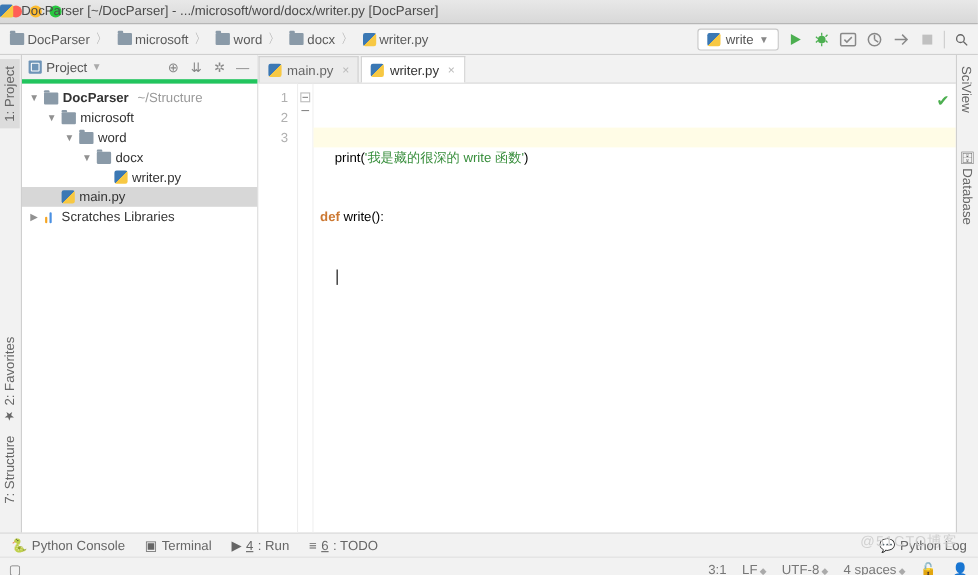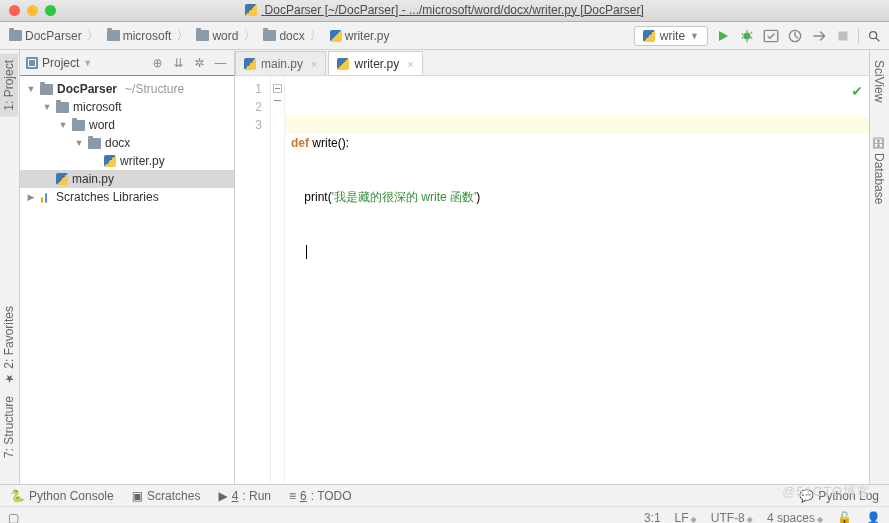--- a/index.html
+++ b/index.html
@@ -1,40 +1,40 @@
 <!DOCTYPE html>
 <html><head>
 <meta charset="utf-8">
 <style>
 * { margin:0; padding:0; box-sizing:border-box; font-family:-apple-system,"Helvetica Neue",Arial,sans-serif; font-size:12px; }
 body { width:889px; height:523px; background:#f2f2f2; overflow:hidden; position:relative; }
 .titlebar { height:22px; background:linear-gradient(#e8e8e8,#d8d8d8); display:flex; align-items:center; border-bottom:1px solid #b0b0b0; position:relative; }
 .traffic { display:flex; gap:7px; padding-left:9px; }
 .tl { width:11px; height:11px; border-radius:50%; }
 .tl.r{background:#ff5f57}.tl.y{background:#febc2e}.tl.g{background:#28c840}
-.title { position:absolute; left:0; right:0; text-align:center; color:#4a4a4a; font-size:12px;text-decoration:underline; }
+.title { position:absolute; left:0; right:0; color:#4a4a4a; font-size:12px; }
 .title .ficon{display:inline-block;vertical-align:-2px;margin-right:4px}
 .navbar { height:28px; background:#f2f2f2; border-bottom:1px solid #cfcfcf; display:flex; align-items:center; padding:0 6px; }
 .crumbs { display:flex; align-items:center; gap:2px; flex:1; }
 .crumb { display:flex; align-items:center; gap:3px; color:#5a5a5a; padding:2px 3px; cursor:default; }
 .crumb .sep{color:#aaa;margin-left:2px}
 .fold-i{width:13px;height:11px;background:#8a9aa8;border-radius:1px;position:relative;display:inline-block}
 .fold-i::before{content:"";position:absolute;top:-2px;left:0;width:5px;height:2px;background:#8a9aa8;border-radius:1px 1px 0 0}
 .py-i{width:12px;height:12px;background:linear-gradient(135deg,#3b78b4 50%,#f7c843 50%);border-radius:2px;display:inline-block}
 .nav-right{display:flex;align-items:center;gap:6px}
 .run-select{display:flex;align-items:center;gap:5px;background:#fff;border:1px solid #c8c8c8;border-radius:3px;padding:2px 8px;color:#555}
 .run-select .dd{color:#888;font-size:9px}
 .tbtn{width:18px;height:18px;display:flex;align-items:center;justify-content:center;color:#6e6e6e;cursor:pointer}
 .play{width:0;height:0;border-left:9px solid #4caf50;border-top:5px solid transparent;border-bottom:5px solid transparent}
 .bug-i svg,.srch-i svg{width:14px;height:14px}
 .main{display:flex;height:434px}
 .left-gut{width:20px;background:#f2f2f2;border-right:1px solid #cfcfcf;position:relative}
 .vtab{position:absolute;writing-mode:vertical-rl;transform:rotate(180deg);font-size:11px;color:#666;padding:6px 2px;cursor:pointer;white-space:nowrap}
 .sidebar{width:215px;background:#fff;border-right:1px solid #cfcfcf;display:flex;flex-direction:column}
-.sb-head{height:26px;background:#f2f2f2;border-bottom:1px solid #22c55e;display:flex;align-items:center;padding:0 6px;gap:6px}
+.sb-head{height:26px;background:#f2f2f2;border-bottom:4px solid #22c55e;display:flex;align-items:center;padding:0 6px;gap:6px}
 .sb-head .lbl{color:#555;display:flex;align-items:center;gap:4px}
 .sb-head .sp{flex:1}
 .sb-head .ic{color:#888;cursor:pointer;width:15px;text-align:center}
 .tree{padding:4px 0;flex:1;overflow:auto}
 .node{display:flex;align-items:center;gap:4px;padding:2px 4px;color:#333;white-space:nowrap;cursor:default}
 .node.sel{background:#d7d7d7}
 .node .arr{width:10px;color:#919191;font-size:9px;text-align:center}
 .node .dim{color:#999;margin-left:4px}
 .bold{font-weight:600}
 .lib-i{width:12px;height:12px;display:inline-block;position:relative}
@@ -238,37 +238,37 @@
         <div>1</div>
           <div>2</div>
           <div>3</div>
       </div>
       <div class="foldg">
         <div class="foldm"></div>
         <div class="foldm" style="border:none"></div>
       </div>
       <div class="code">
         <div class="curline" style="top:40px"></div>
+        <div class="ln">    <span class="fn">print</span><span class="par">(</span><span class="str">'我是藏的很深的 write 函数'</span><span class="par">)</span></div>
         <div class="ln"><span class="kw">def </span><span class="fn">write</span><span class="par">():</span></div>
-        <div class="ln">    <span class="fn">print</span><span class="par">(</span><span class="str">'我是藏的很深的 write 函数'</span><span class="par">)</span></div>
         <div class="ln">    <span class="caret"></span></div>
         <span class="chk">✔</span>
       </div>
     </div>
   </div>
 
   <div class="right-gut">
     <div class="vtab" style="top:4px;transform:none"><span>SciView</span></div>
     <div class="vtab" style="top:80px;transform:none">🗄 <span>Database</span></div>
   </div>
 </div>
 
 <div class="footer">
   <span class="fi">🐍 <span>Python Console</span></span>
-  <span class="fi">▣ <span>Scratches</span></span>
+  <span class="fi">▣ <span>Terminal</span></span>
   <span class="fi">▶ <span class="under">4</span>: Run</span>
   <span class="fi">≡ <span class="under">6</span>: TODO</span>
   <span style="flex:1"></span>
   <span class="fi">💬 <span>Python Log</span></span>
 </div>
 
 <div class="status">
   <span>▢</span>
   <span class="sp"></span>
   <span class="s">3:1</span>

